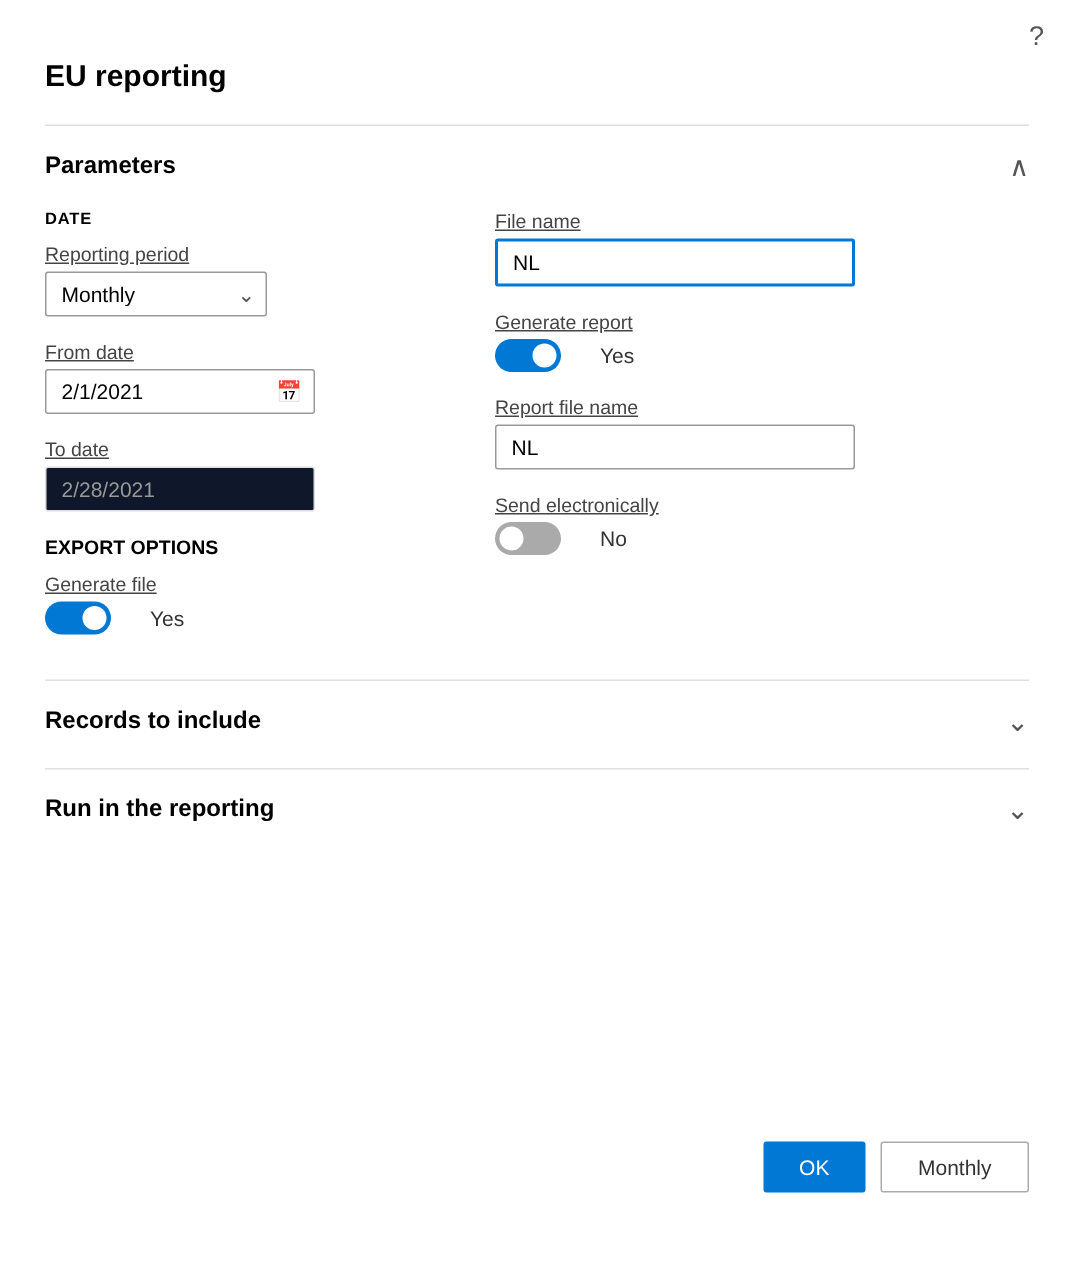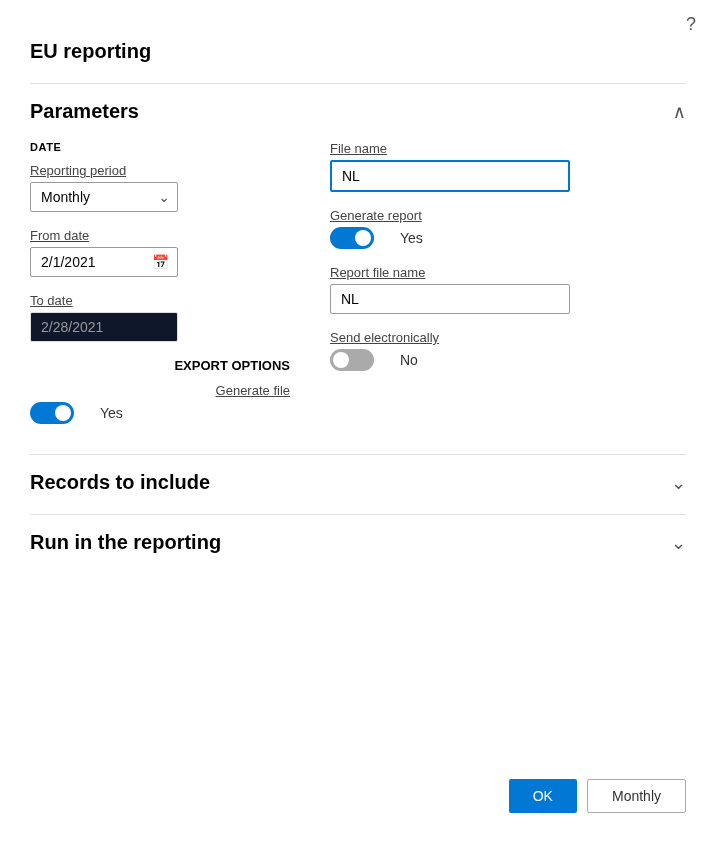--- a/index.html
+++ b/index.html
@@ -33,21 +33,21 @@
       border-top: 1px solid #e0e0e0;
     }
     .section-header {
       display: flex;
       justify-content: space-between;
       align-items: center;
       padding: 16px 0 10px 0;
       cursor: pointer;
     }
     .section-header-title {
-      font-size: 20px;
+      font-size: 16px;
       font-weight: 600;
       color: #000;
     }
     .chevron {
       font-size: 18px;
       color: #555;
     }
     .section-content {
       padding: 8px 0 20px 0;
     }
@@ -106,21 +106,21 @@
       right: 8px;
       top: 50%;
       transform: translateY(-50%);
       pointer-events: none;
       color: #555;
       font-size: 14px;
     }
     .date-input-wrapper {
       position: relative;
       display: inline-block;
-      width: 148px;
+      width: 180px;
     }
     .date-input {
       width: 100%;
       padding: 6px 30px 6px 10px;
       border: 1px solid #999;
       border-radius: 2px;
       font-size: 14px;
       color: #000;
       background: #fff;
     }
@@ -196,21 +196,21 @@
     .toggle-track.off .toggle-thumb {
       left: 3px;
     }
     .toggle-label {
       font-size: 14px;
       color: #333;
     }
     
     .bottom-buttons {
       position: absolute;
-      bottom: 28px;
+      bottom: 46px;
       right: 30px;
       display: flex;
       gap: 10px;
     }
     .btn-ok {
       background: #0078d4;
       color: #fff;
       border: none;
       padding: 8px 24px;
       font-size: 14px;
@@ -266,21 +266,21 @@
             <span class="calendar-icon">📅</span>
           </div>
         </div>
         <div class="field-group">
           <div class="field-label">To date</div>
           <div class="date-input-wrapper">
             <input class="date-input date-input-disabled" type="text" readonly="" value="2/28/2021" style="">
           </div>
         </div>
 
-        <div style="margin-top: 16px; text-align: right;">
+        <div style="margin-top: 16px;">
           <div class="field-label-bold">EXPORT OPTIONS</div>
           <div class="field-label">Generate file</div>
           <div class="toggle-row">
             <div class="toggle">
               <div class="toggle-track on">
                 <div class="toggle-thumb"></div>
               </div>
             </div>
             <span class="toggle-label">Yes</span>
           </div>

